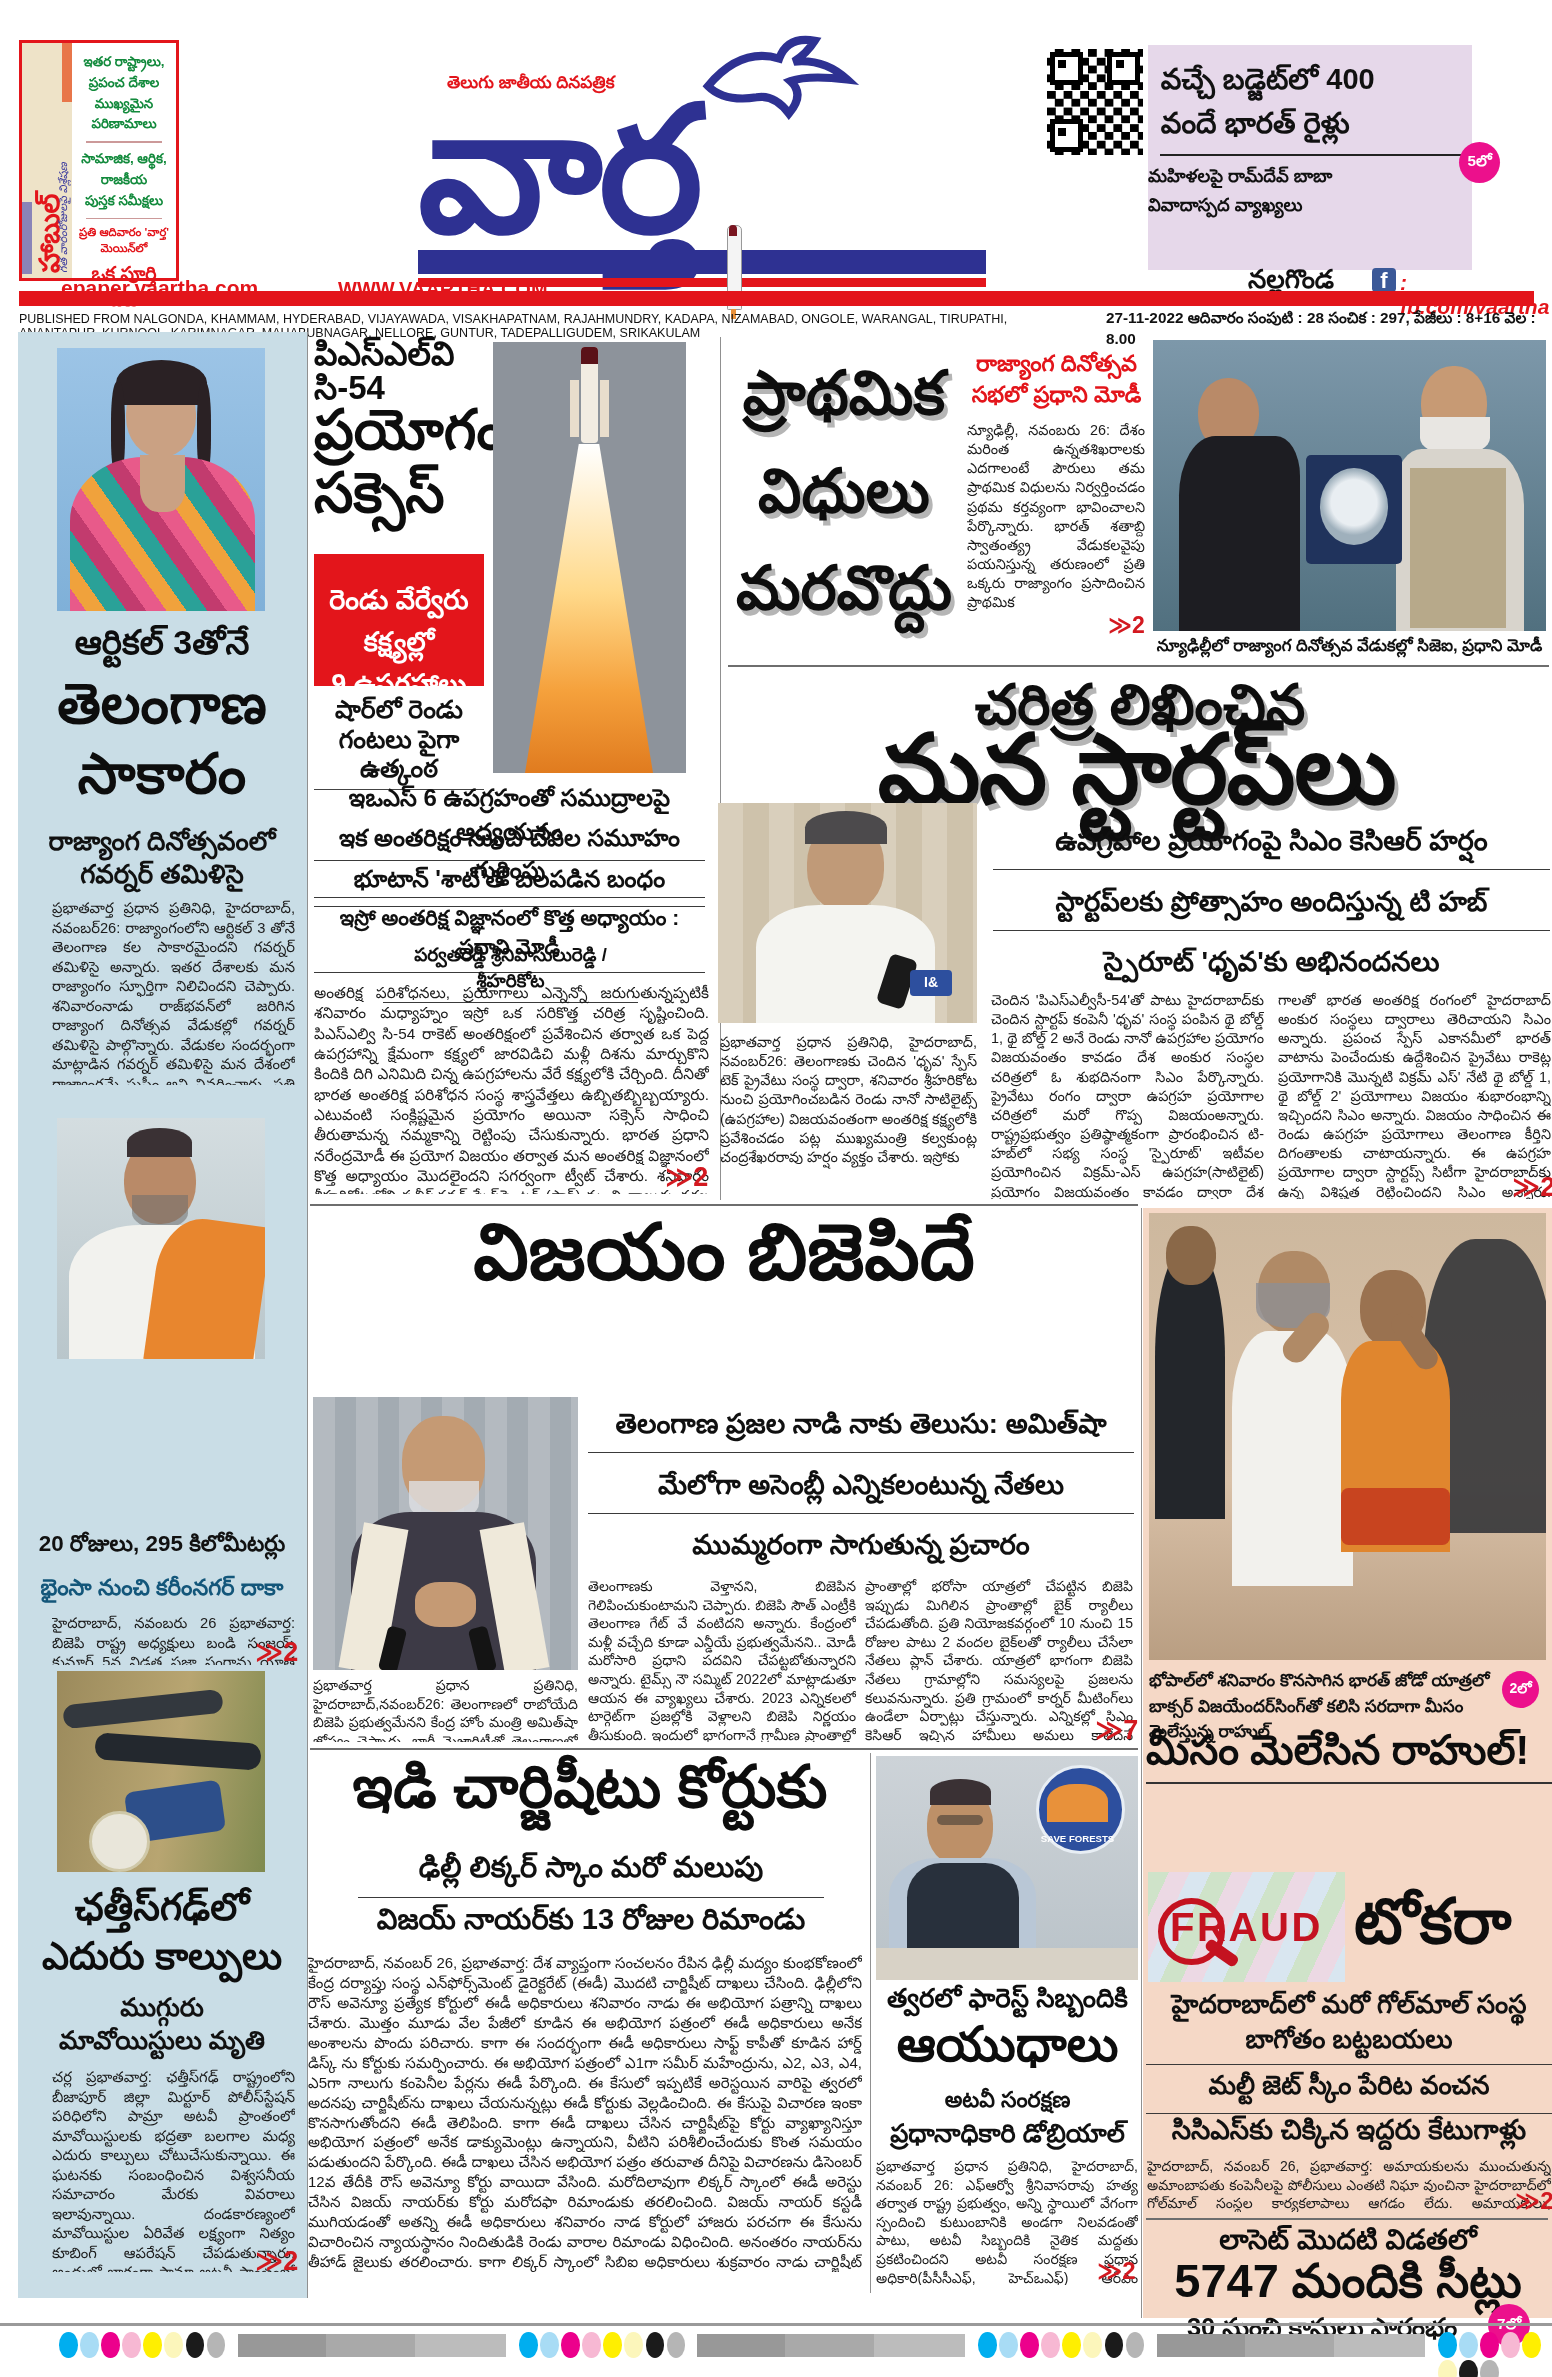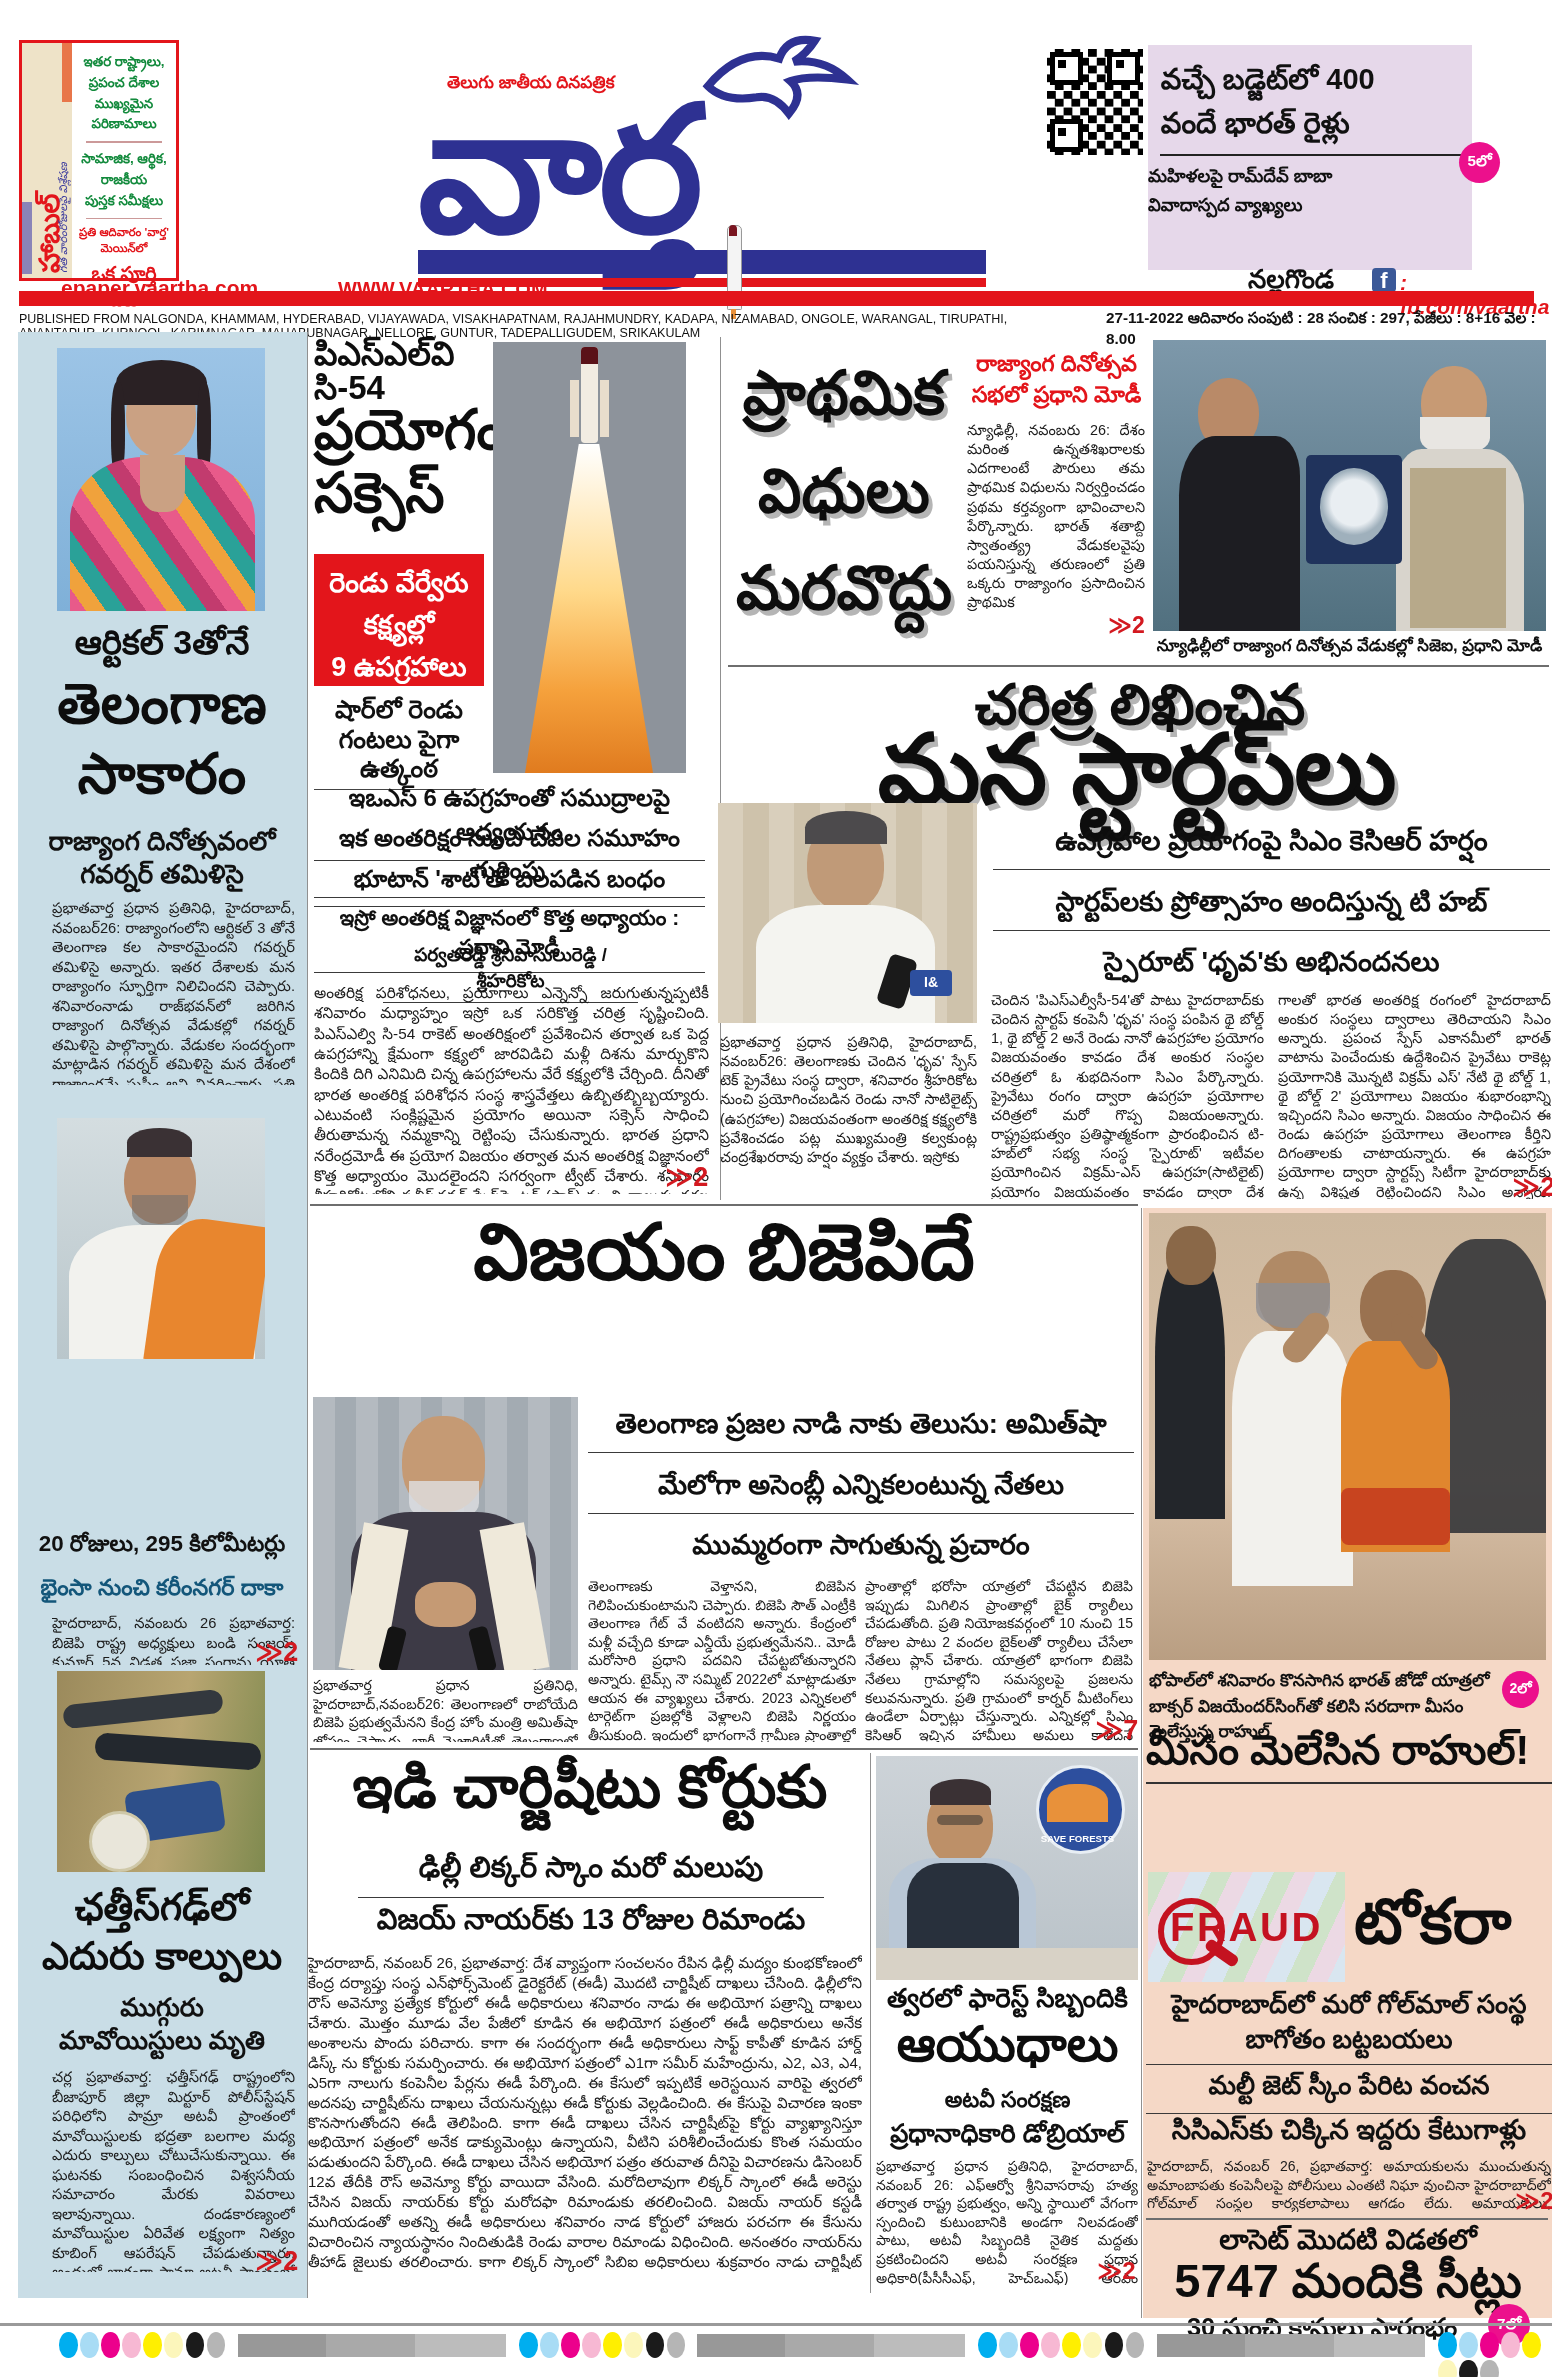--- a/index.html
+++ b/index.html
@@ -137,21 +137,21 @@
   <div class="abs hl prel ctr" style="left:25.5px;top:1883px;width:273px;font-size:38px;line-height:1.3">ఛత్తీస్‌గఢ్‌లో
 ఎదురు కాల్పులు</div>
   <div class="abs b prel ctr" style="left:25.5px;top:1991px;width:273px;font-size:25.5px;line-height:1.3">ముగ్గురు
 మావోయిస్టులు మృతి</div>
   <div class="abs body-txt" style="left:52px;top:2068px;width:243px;height:204px;overflow:hidden">చర్ల ప్రభాతవార్త: ఛత్తీస్‌గఢ్ రాష్ట్రంలోని బీజాపూర్ జిల్లా మిర్టూర్ పోలీస్‌స్టేషన్ పరిధిలోని పామ్రా అటవీ ప్రాంతంలో మావోయిస్టులకు భద్రతా బలగాల మధ్య ఎదురు కాల్పులు చోటుచేసుకున్నాయి. ఈ ఘటనకు సంబంధించిన విశ్వసనీయ సమాచారం మేరకు వివరాలు ఇలావున్నాయి. దండకారణ్యంలో మావోయిస్టుల ఏరివేత లక్ష్యంగా నిత్యం కూబింగ్ ఆపరేషన్ చేపడుతున్నారు. అందులో భాగంగా పామ్రా అటవీ ప్రాంతంలో మావోయిస్టులు సమావేశం అయ్యారన్న పక్కా సమాచారంతో అటవి ప్రాంతంలో కూబింగ్ చేపట్టిన డిఆర్‌జి ఎస్‌టిఎస్ సిఆర్‌పిఎఫ్ బలగాలకు శనివారం ఉదయం ఎనిమిది గంటల ప్రాంతంలో మావోయిస్టులు తారసపడడంతో</div>
   <div class="jump" style="left:255px;top:2248px">≫2</div>
 
   <div class="abs hl" style="left:314px;top:337px;width:179px;font-size:33px">పిఎస్‌ఎల్‌వి సి-54</div>
   <div class="abs hl prel" style="left:314px;top:399px;width:179px;font-size:56px;line-height:1.12">ప్రయోగం
 సక్సెస్</div>
-  <div class="abs prel ctr b" style="left:314px;top:554px;width:170px;height:132px;background:#e3151b;color:#fff;font-size:27px;line-height:1.55;padding-top:9px;box-sizing:border-box">రెండు వేర్వేరు
+  <div class="abs prel ctr b" style="left:314px;top:554px;width:170px;height:132px;background:#e3151b;color:#fff;font-size:27px;line-height:1.55;padding-top:26px;box-sizing:border-box">రెండు వేర్వేరు
 కక్ష్యల్లో
 9 ఉపగ్రహాలు</div>
   <div class="abs b prel ctr" style="left:314px;top:695px;width:170px;font-size:25px;line-height:1.18;border-bottom:1.9px solid #444;padding-bottom:5.1px">షార్‌లో రెండు
 గంటలు పైగా
 ఉత్కంఠ</div>
 
   <div class="ph" style="left:493px;top:342px;width:193px;height:431px;background:#8d939b">
     <div style="left:88px;top:5.1px;width:16.6px;height:96px;background:#f2ece2;border-radius:3.8px"></div>
     <div style="left:88px;top:5.1px;width:16.6px;height:16.6px;background:#5a1118;border-radius:3.8px 3.8px 0 0"></div>
     <div style="left:77px;top:38px;width:9px;height:57px;background:#e8ddcc"></div>

